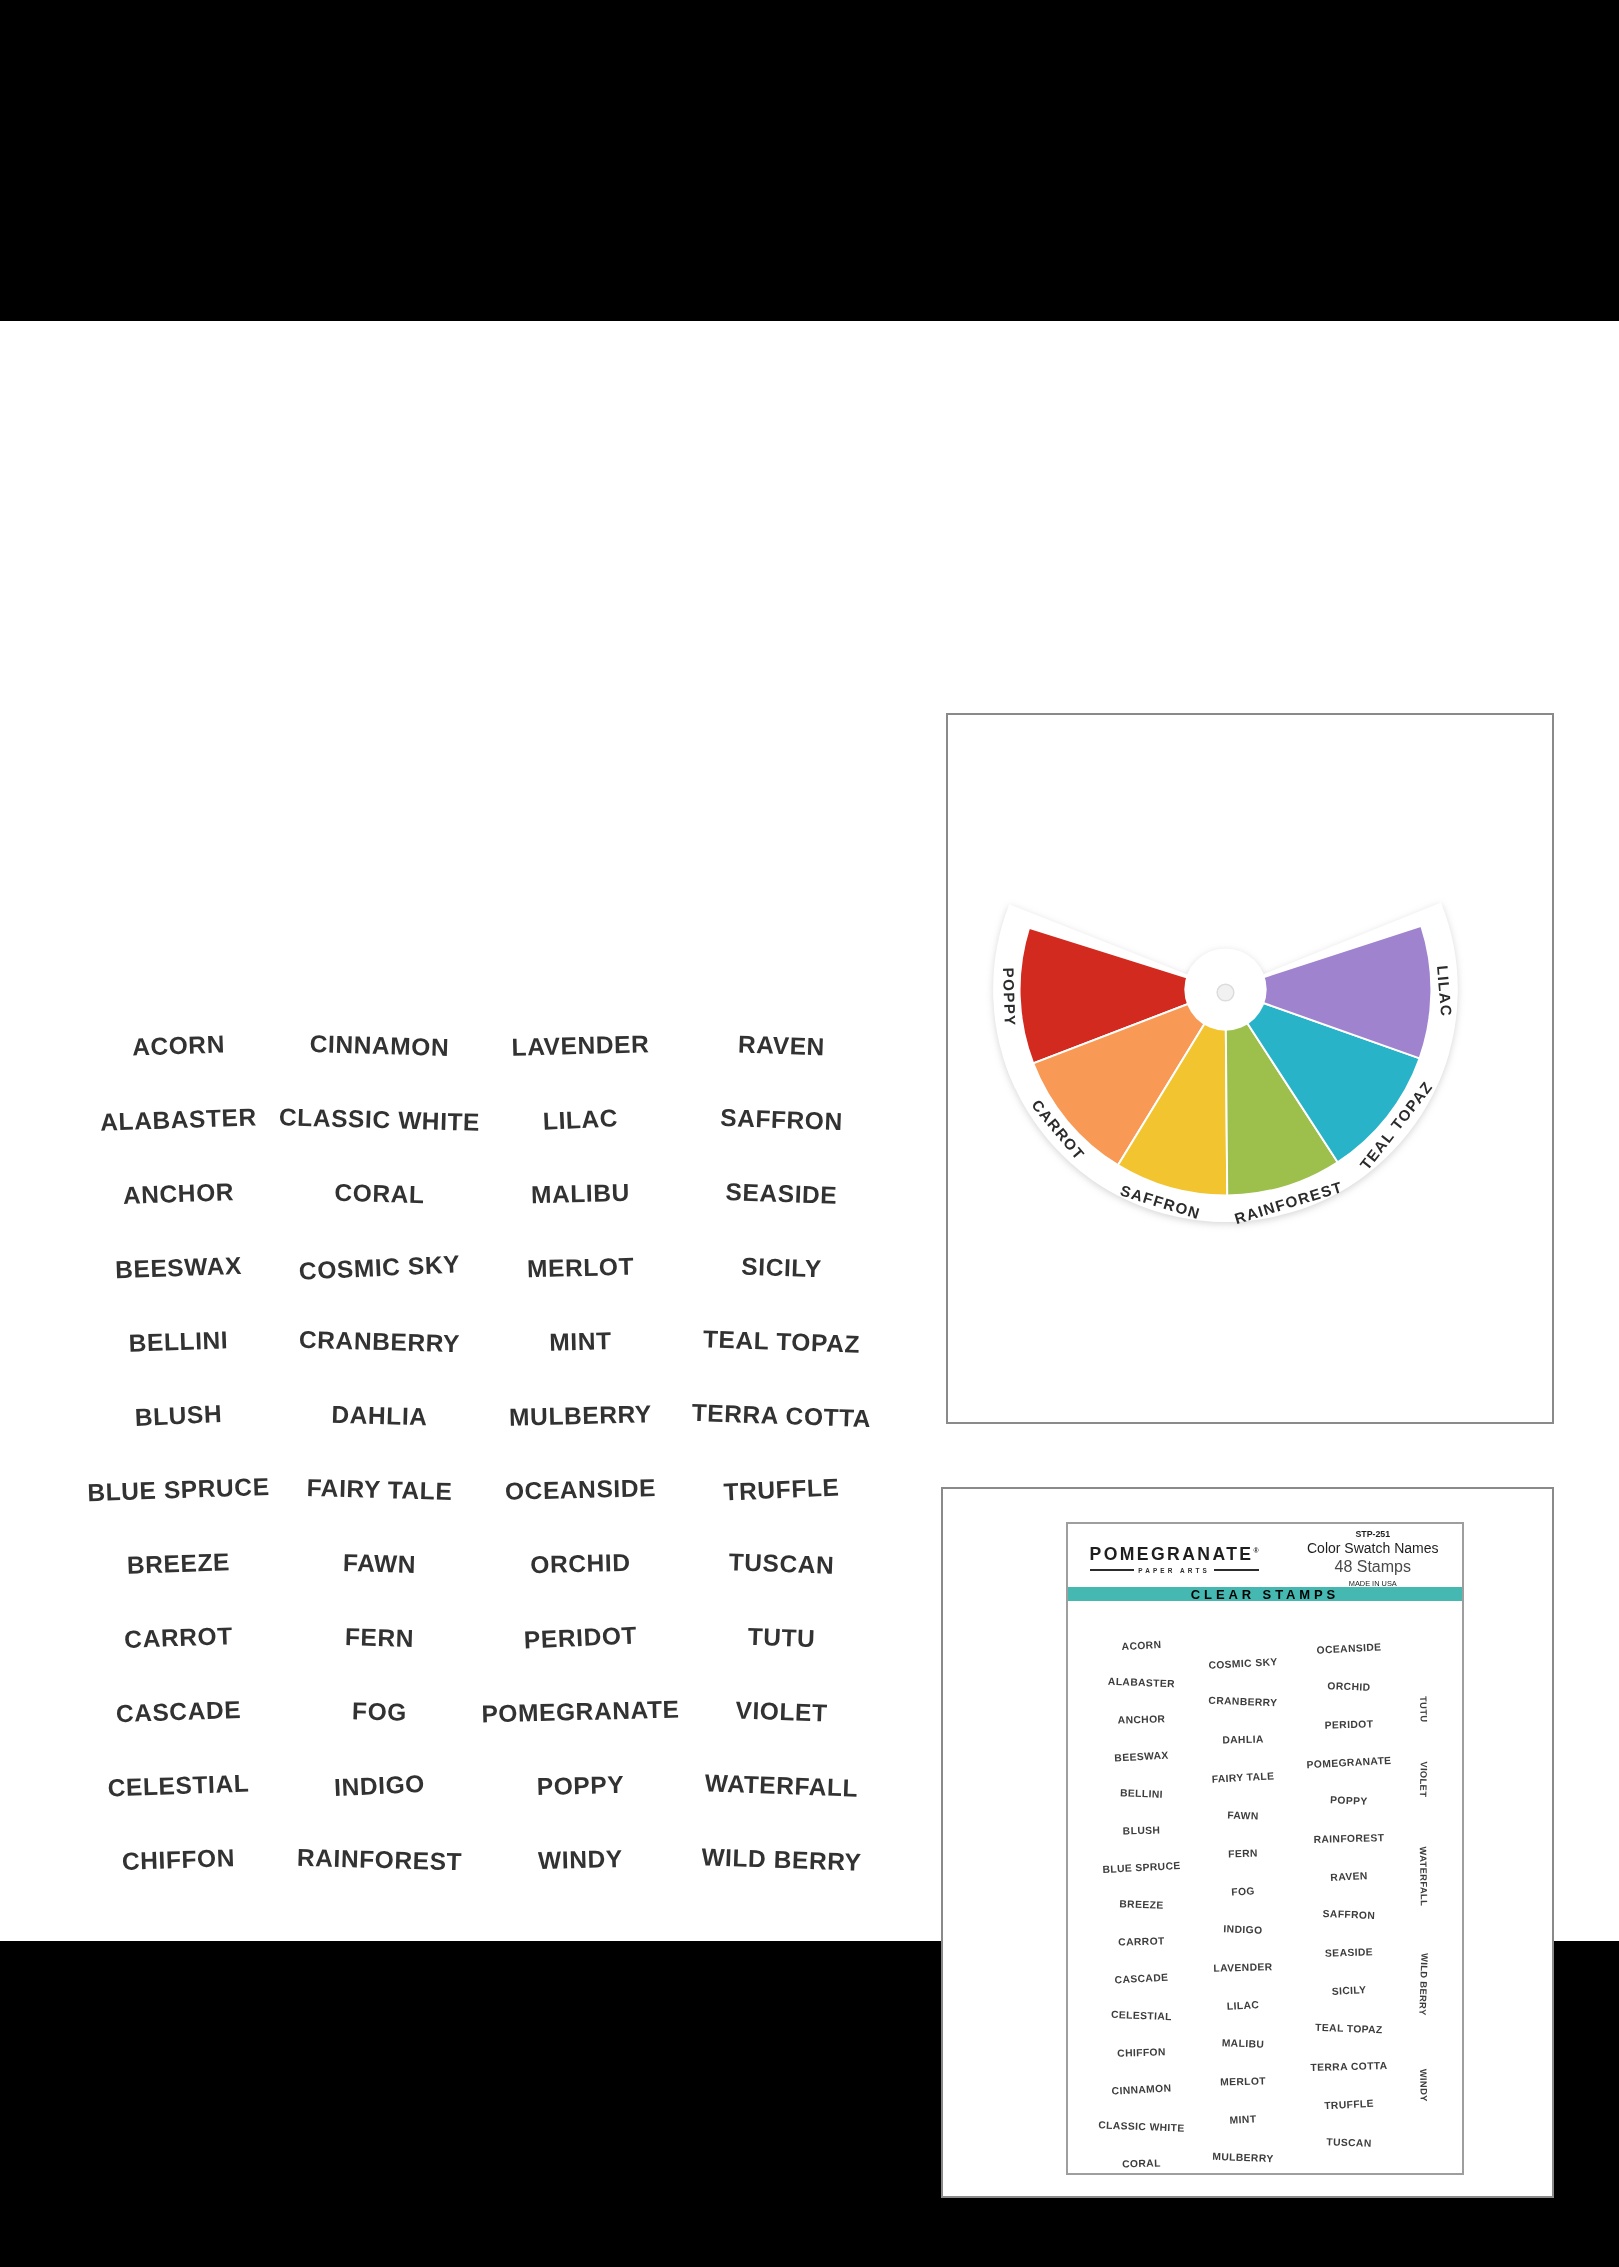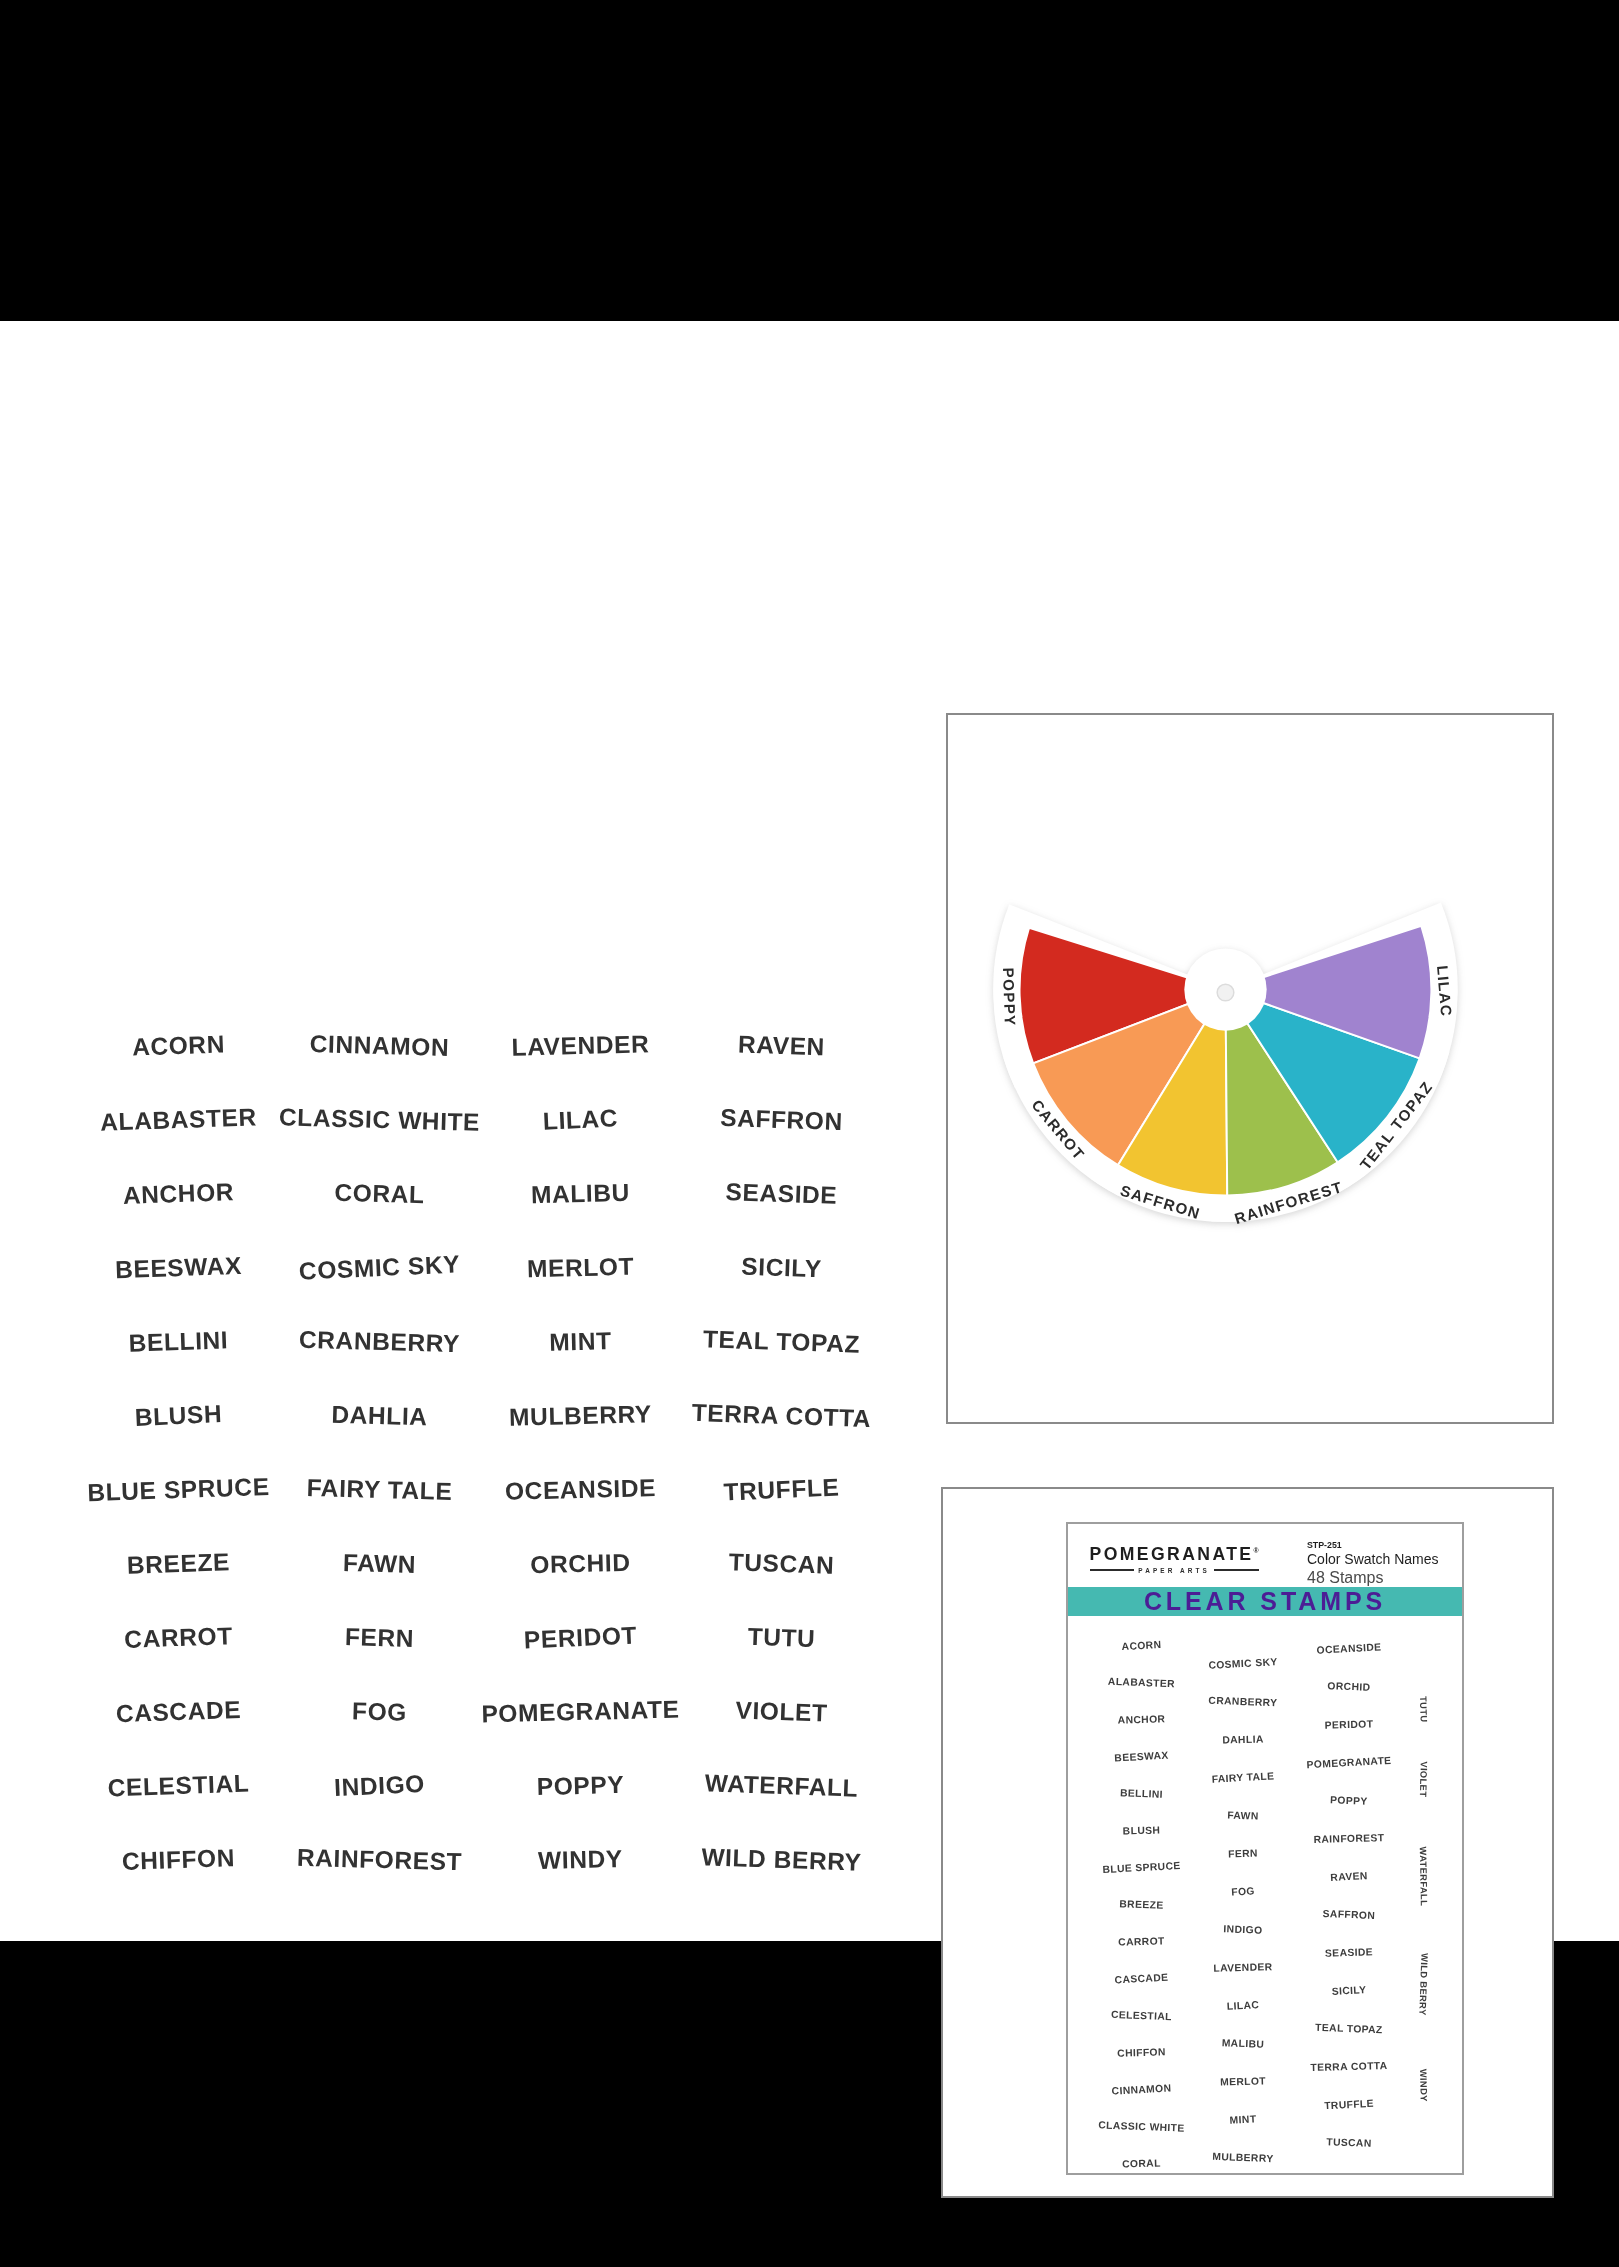--- a/index.html
+++ b/index.html
@@ -52,30 +52,30 @@
   }
   #pkg-logo .brand sup{font-size:6.9px;letter-spacing:0;}
   #pkg-logo .tagline{
     display:flex;align-items:center;gap:3.9px;margin-top:2px;
   }
   #pkg-logo .tagline .rule{flex:1;height:2px;background:#2c2c2c;}
   #pkg-logo .tagline .tg{
     font-size:6.4px;font-weight:bold;color:#2c2c2c;letter-spacing:3.1px;white-space:nowrap;
   }
   #pkg-info{
-    position:absolute;right:23.5px;top:16px;text-align:left;color:#1e1e1e;line-height:1.25;
+    position:absolute;right:23.5px;top:5px;text-align:center;color:#1e1e1e;line-height:1.25;
   }
   #pkg-info .sku{font-size:8.8px;font-weight:bold;}
   #pkg-info .pname{font-size:14px;font-weight:normal;}
   #pkg-info .pcount{font-size:16px;color:#4a4a4a;}
   #pkg-info .origin{font-size:7.4px;font-weight:normal;margin-top:2px;}
   #pkg-banner{
-    position:absolute;left:0;top:63px;width:100%;height:29px;
-    display:flex;align-items:center;justify-content:center;
-    color:#4c1d95;font-size:25px;font-weight:bold;letter-spacing:3.9px;
+    position:absolute;left:0;top:63px;width:100%;height:14px;
+    display:flex;align-items:center;justify-content:center;
+    color:#000000;font-size:13px;font-weight:bold;letter-spacing:3.9px;
   }
   .pkg-col{position:absolute;}
   .pw{
     display:flex;align-items:center;justify-content:center;
     font-size:10.3px;font-weight:bold;color:#3d3d3d;
     letter-spacing:0.4px;white-space:nowrap;
   }
   .pw:nth-child(3n+1){transform:rotate(-3deg);}
   .pw:nth-child(3n+2){transform:rotate(2.2deg);}
   .pw:nth-child(3n){transform:rotate(-1.5deg);}

